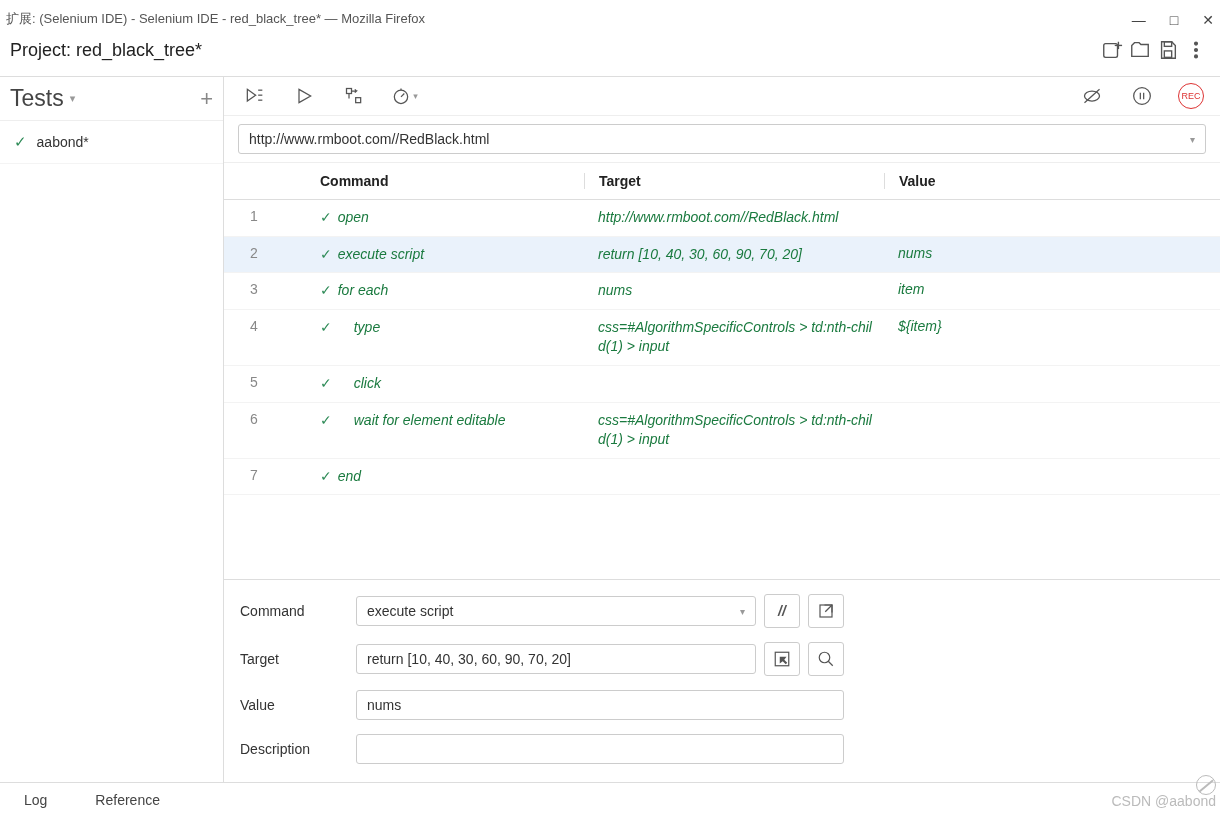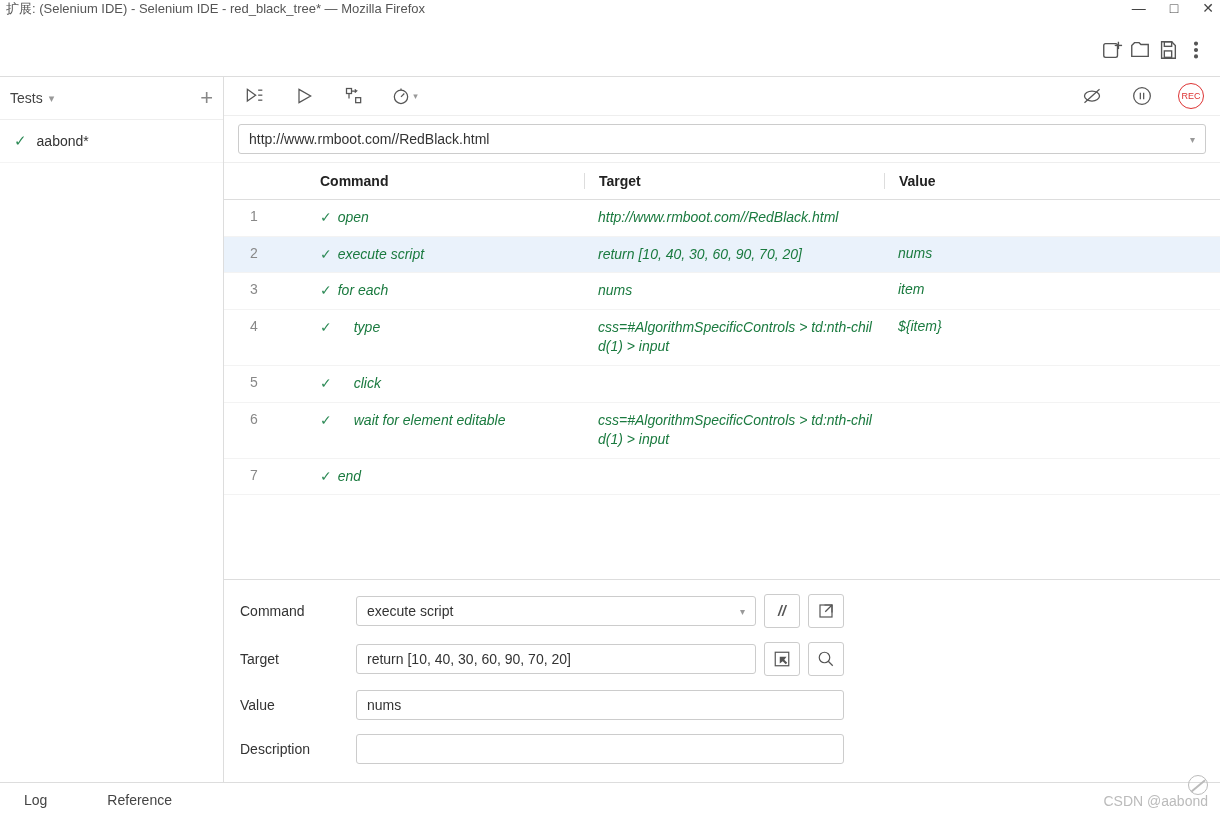--- a/index.html
+++ b/index.html
@@ -1,33 +1,33 @@
 <!DOCTYPE html>
 <html><head>
 <meta charset="utf-8">
 <style>
 *{box-sizing:border-box;margin:0;padding:0;font-family:"Segoe UI",Arial,sans-serif;font-size:14px}
 body{background:#fff;color:#333;width:1220px;height:819px;overflow:hidden;position:relative}
 
-.titlebar{height:28px;display:flex;align-items:flex-start;padding:0 6px;color:#555}
+.titlebar{height:28px;display:flex;align-items:flex-end;padding:0 6px;color:#555}
 .titlebar .tt{font-size:13px;flex:1}
 .winbtns{display:flex;gap:24px;color:#444}
 .winbtns span{cursor:default}
 
 .projrow{display:flex;align-items:center;padding:8px 10px 12px 10px}
 .projrow .lbl{font-size:18px;color:#222}
 .projrow .spacer{flex:1}
 .iconbtn{width:28px;height:28px;display:flex;align-items:center;justify-content:center;color:#555;cursor:pointer}
 .iconbtn svg{width:22px;height:22px;stroke:#555;fill:none;stroke-width:1.5}
 
 .main{display:flex;height:calc(819px - 28px - 44px - 37px);border-top:1px solid #ddd}
 
 .sidebar{width:224px;border-right:1px solid #ddd;display:flex;flex-direction:column}
 .sidehead{display:flex;align-items:center;padding:8px 10px;border-bottom:1px solid #eee}
-.sidehead .t{font-size:14px;color:#444}
+.sidehead .t{font-size:23px;color:#444}
 .sidehead .caret{margin-left:6px;color:#999;font-size:11px}
 .sidehead .plus{margin-left:auto;color:#888;font-size:22px;cursor:pointer}
 .search{display:flex;align-items:center;border-bottom:1px solid #eee;padding:4px 8px}
 .search input{flex:1;border:none;outline:none;color:#888;font-size:14px;padding:4px 0}
 .search .mg{color:#888}
 .testitem{display:flex;align-items:center;padding:12px 14px;border-bottom:1px solid #f4f4f4;cursor:pointer}
 .testitem .chk{color:#2e8b57;margin-right:10px;font-size:15px}
 
 .content{flex:1;display:flex;flex-direction:column;min-width:0}
 .toolbar{display:flex;align-items:center;padding:6px 16px;gap:22px;border-bottom:1px solid #eee}
@@ -56,39 +56,40 @@
 
 .detail{border-top:1px solid #ddd;padding:14px 16px 8px 16px}
 .drow{display:flex;align-items:center;margin-bottom:14px}
 .drow .dlbl{width:116px;color:#333}
 .drow .dinput{width:400px;border:1px solid #ccc;border-radius:3px;padding:6px 10px;color:#333}
 .drow .dselect{width:400px;border:1px solid #ccc;border-radius:3px;padding:6px 10px;display:flex;align-items:center}
 .drow .dselect .dc{margin-left:auto;color:#999;font-size:10px}
 .sqbtn{width:36px;height:34px;border:1px solid #ccc;border-radius:3px;margin-left:8px;display:flex;align-items:center;justify-content:center;cursor:pointer;color:#555}
 .sqbtn svg{width:18px;height:18px;stroke:#555;fill:none;stroke-width:1.6}
 
-.footer{height:37px;border-top:1px solid #ddd;display:flex;align-items:center;padding:10px 24px;gap:60px;position:absolute;bottom:0;left:0;right:0;background:#fff}
+.footer{height:37px;border-top:1px solid #ddd;display:flex;align-items:center;padding:10px 24px;gap:48px;position:absolute;bottom:0;left:0;right:0;background:#fff}
 .footer .ftab{color:#444;cursor:pointer;padding-bottom:2px}
-.watermark{position:absolute;right:12px;bottom:10px;color:#bbb;font-size:12px}
+.watermark{position:absolute;right:4px;bottom:10px;color:#bbb;font-size:12px}
 .watermark .nc{width:20px;height:20px;border:1.5px solid #bbb;border-radius:50%;position:absolute;right:0;top:-18px}
 .watermark .nc::after{content:"";position:absolute;width:18px;height:1.5px;background:#bbb;transform:rotate(-40deg);left:0;top:9px}
 </style>
 </head>
 <body>
 
 <div class="titlebar">
   <span class="tt">扩展:   (Selenium IDE) - Selenium IDE - red_black_tree* — Mozilla Firefox</span>
   <div class="winbtns">
     <span>—</span>
     <span>□</span>
     <span>✕</span>
   </div>
 </div>
 
 <div class="projrow">
+  <span class="lbl">Project:  red_black_tree*</span>
   <span class="spacer"></span>
   <span class="iconbtn">
       <svg viewBox="0 0 24 24">
         <rect x="3" y="5" width="15" height="15" rx="2"></rect>
         <line x1="19" y1="3" x2="19" y2="11"></line>
         <line x1="15" y1="7" x2="23" y2="7"></line>
       </svg>
     </span>
   <span class="iconbtn">
       <svg viewBox="0 0 24 24">

